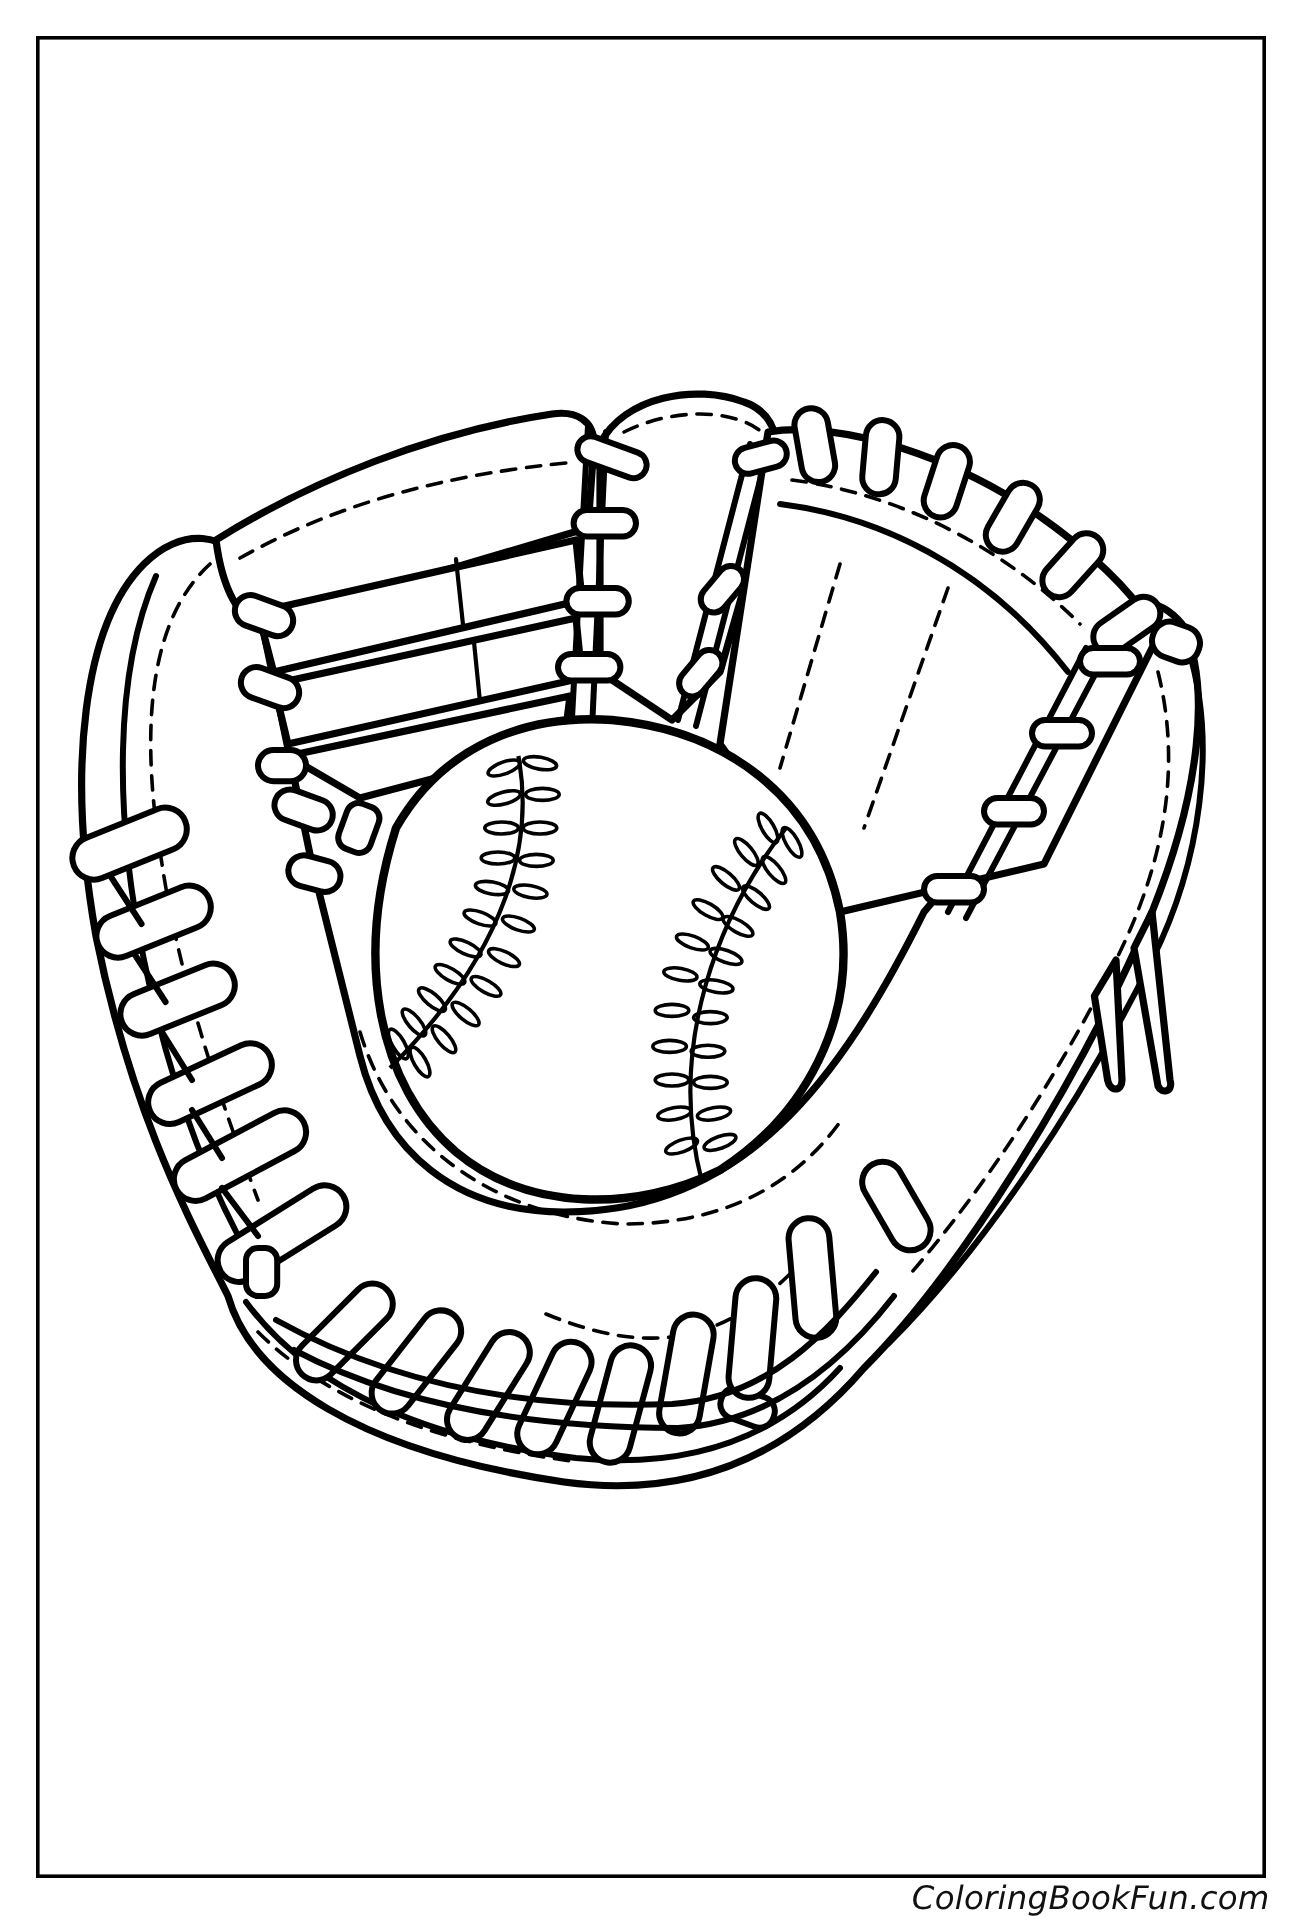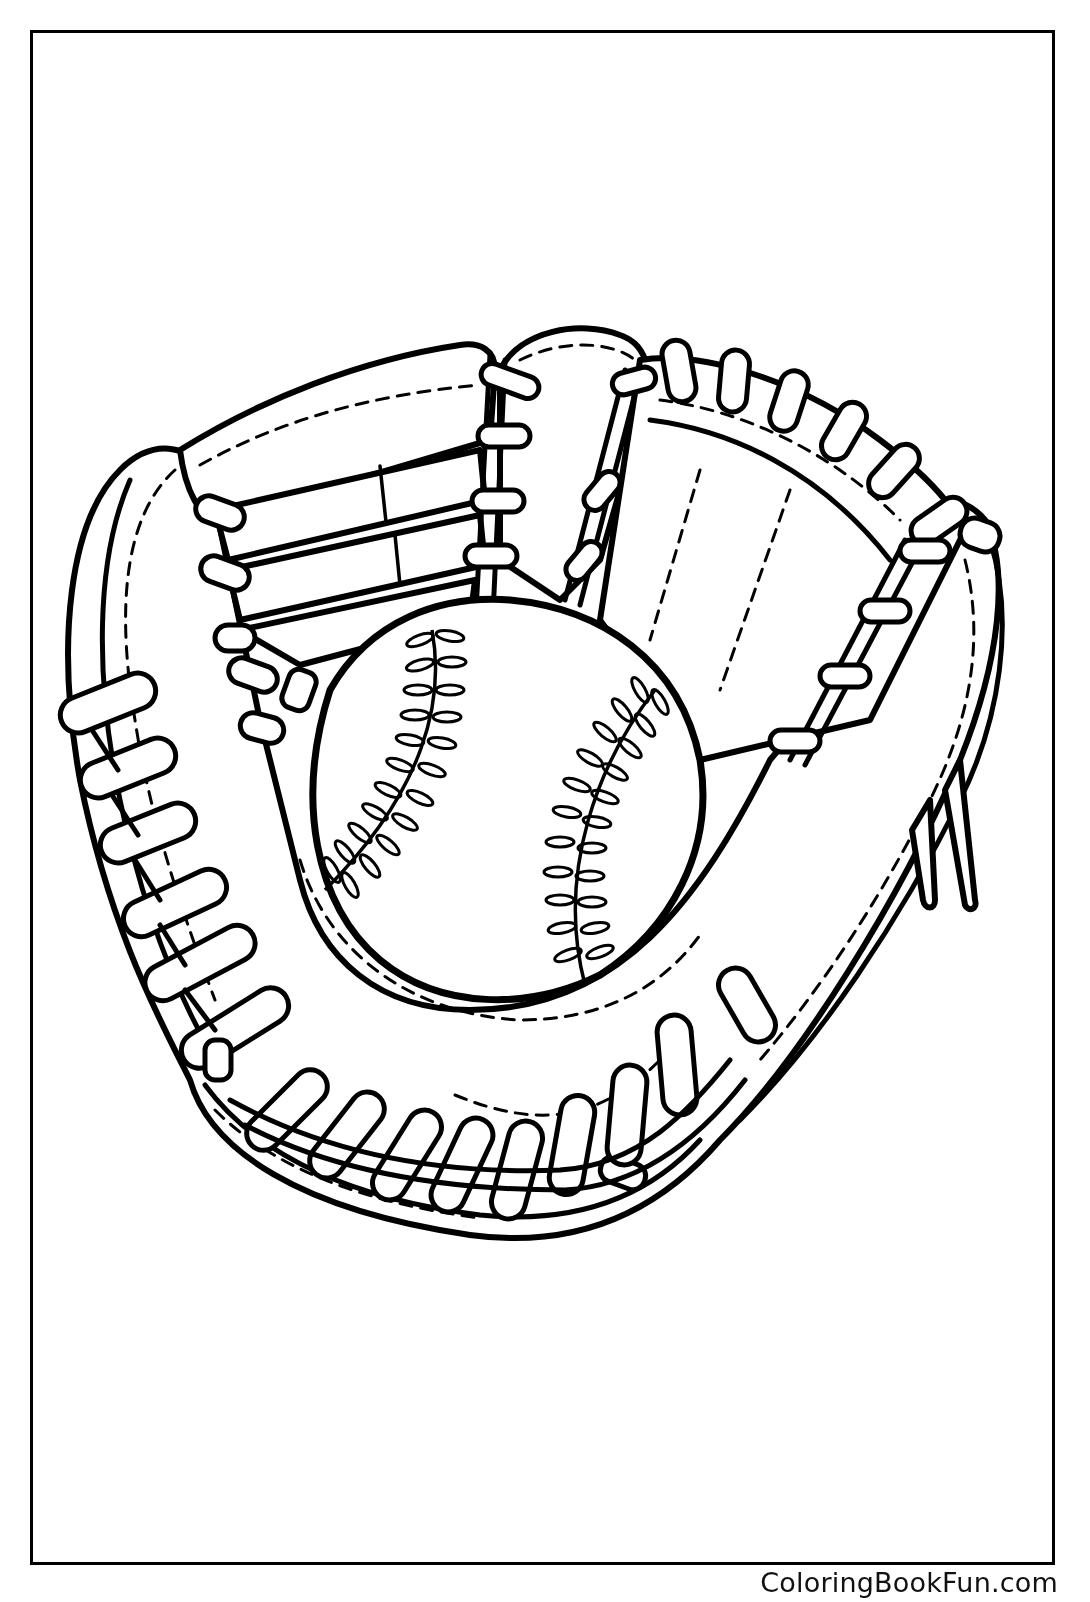--- a/index.html
+++ b/index.html
@@ -1,19 +1,19 @@
 <!DOCTYPE html>
 <html><head>
 <meta charset="utf-8">
 <style>
   html,body{margin:0;padding:0;background:#ffffff;}
   body{width:1090px;height:1602px;position:relative;overflow:hidden;font-family:"DejaVu Sans","Liberation Sans",sans-serif;}
   .frame{position:absolute;left:30px;top:30px;width:1025px;height:1535px;border:3px solid #000;box-sizing:border-box;background:#fff;}
   .art{position:absolute;left:0;top:0;width:1090px;height:1602px;}
-  .watermark{position:absolute;right:32px;top:1567px;font-size:27px;font-weight:500;color:#111;letter-spacing:0.2px;font-family:"DejaVu Sans","Liberation Sans",sans-serif;}
+  .watermark{position:absolute;right:32px;top:1567px;font-size:27px;font-weight:500;color:#111;letter-spacing:0.2px;font-family:"DejaVu Sans","Liberation Sans",sans-serif;font-style:italic;}
   svg .ol{fill:#fff;stroke:#000;stroke-width:6;stroke-linejoin:round;stroke-linecap:round;}
   svg .ln{fill:none;stroke:#000;stroke-width:5;stroke-linecap:round;stroke-linejoin:round;}
   svg .thin{fill:none;stroke:#000;stroke-width:3.5;stroke-linecap:round;}
   svg .dash{fill:none;stroke:#000;stroke-width:3;stroke-dasharray:12 9;stroke-linecap:round;}
   svg .lace{fill:#fff;stroke:#000;stroke-width:5;}
   svg .seam{fill:none;stroke:#000;stroke-width:3.5;}
   svg .stitch{fill:none;stroke:#000;stroke-width:3;}
 </style>
 </head>
 <body>

